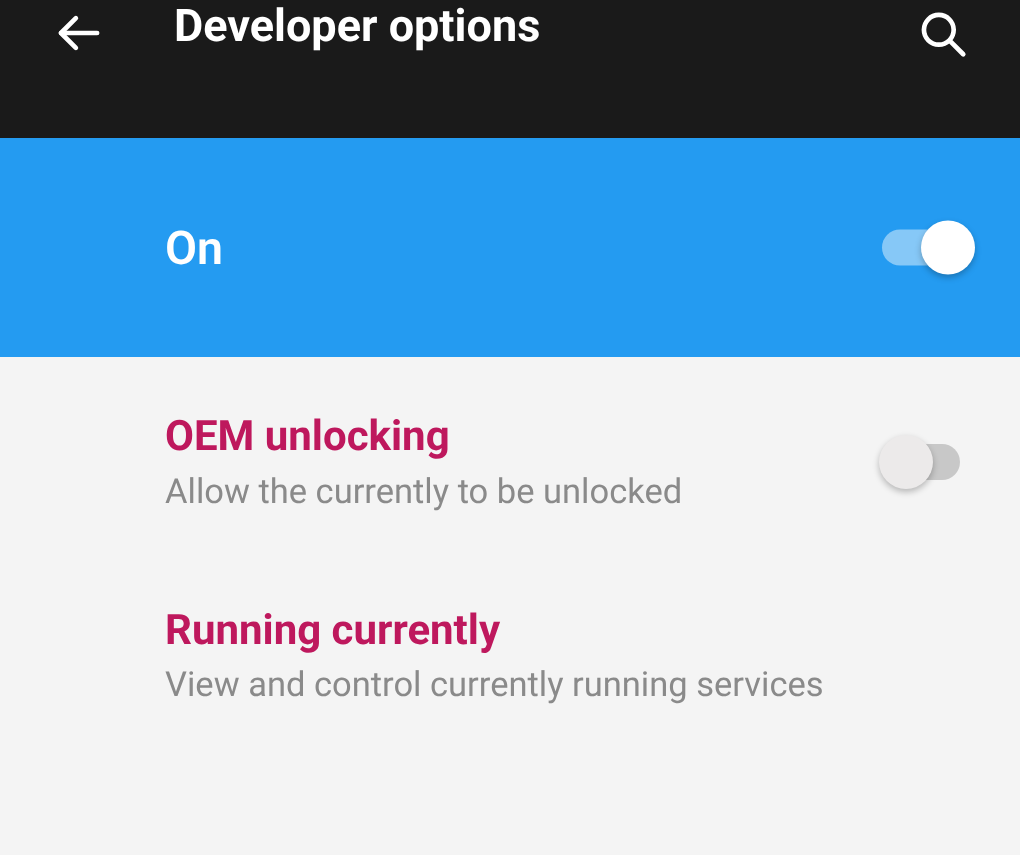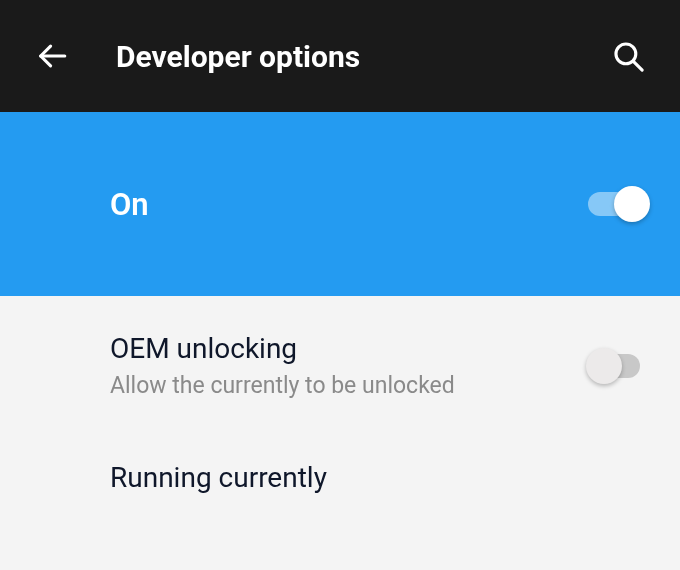--- a/index.html
+++ b/index.html
@@ -9,23 +9,22 @@
       font-family: -apple-system, BlinkMacSystemFont, "Segoe UI", Roboto, Helvetica, Arial, sans-serif;
     }
     body {
       width: 680px;
       height: 570px;
       overflow: hidden;
       background: #f4f4f4;
     }
     .app-bar {
       background: #1a1a1a;
-      height: 112px;
+      height: 92px;
       display: flex;
-      align-items: center;
       padding: 0 30px;
     }
     .back-button {
       width: 44px;
       height: 44px;
       display: flex;
       align-items: center;
       justify-content: center;
       cursor: pointer;
       color: #fff;
@@ -41,21 +40,21 @@
       width: 44px;
       height: 44px;
       display: flex;
       align-items: center;
       justify-content: center;
       cursor: pointer;
       color: #fff;
     }
     .master-toggle {
       background: #249bf1;
-      height: 184px;
+      height: 146px;
       display: flex;
       align-items: center;
       padding: 0 30px 0 110px;
     }
     .master-toggle-label {
       color: #fff;
       font-size: 31px;
       font-weight: 600;
       flex: 1;
     }
@@ -104,23 +103,23 @@
     .settings-item {
       padding: 30px 30px 30px 110px;
       display: flex;
       align-items: center;
       cursor: pointer;
     }
     .settings-text {
       flex: 1;
     }
     .settings-title {
-      color: #0f172a;
+      color: #be185d;
       font-size: 28px;
-      font-weight: 400;
+      font-weight: 700;
       margin-bottom: 6px;
     }
     .settings-subtitle {
       color: #8a8a8a;
       font-size: 23px;
       font-weight: 400;
       line-height: 1.3;
     }
   </style>
 </head>
@@ -159,16 +158,17 @@
     </div>
     <div class="switch off">
       <div class="switch-track"></div>
       <div class="switch-thumb"></div>
     </div>
   </div>
 
   <div class="settings-item">
     <div class="settings-text">
       <div class="settings-title">Running currently</div>
+      <div class="settings-subtitle">View and control currently running services</div>
     </div>
   </div>
 
 </div>
 
 </body></html>

